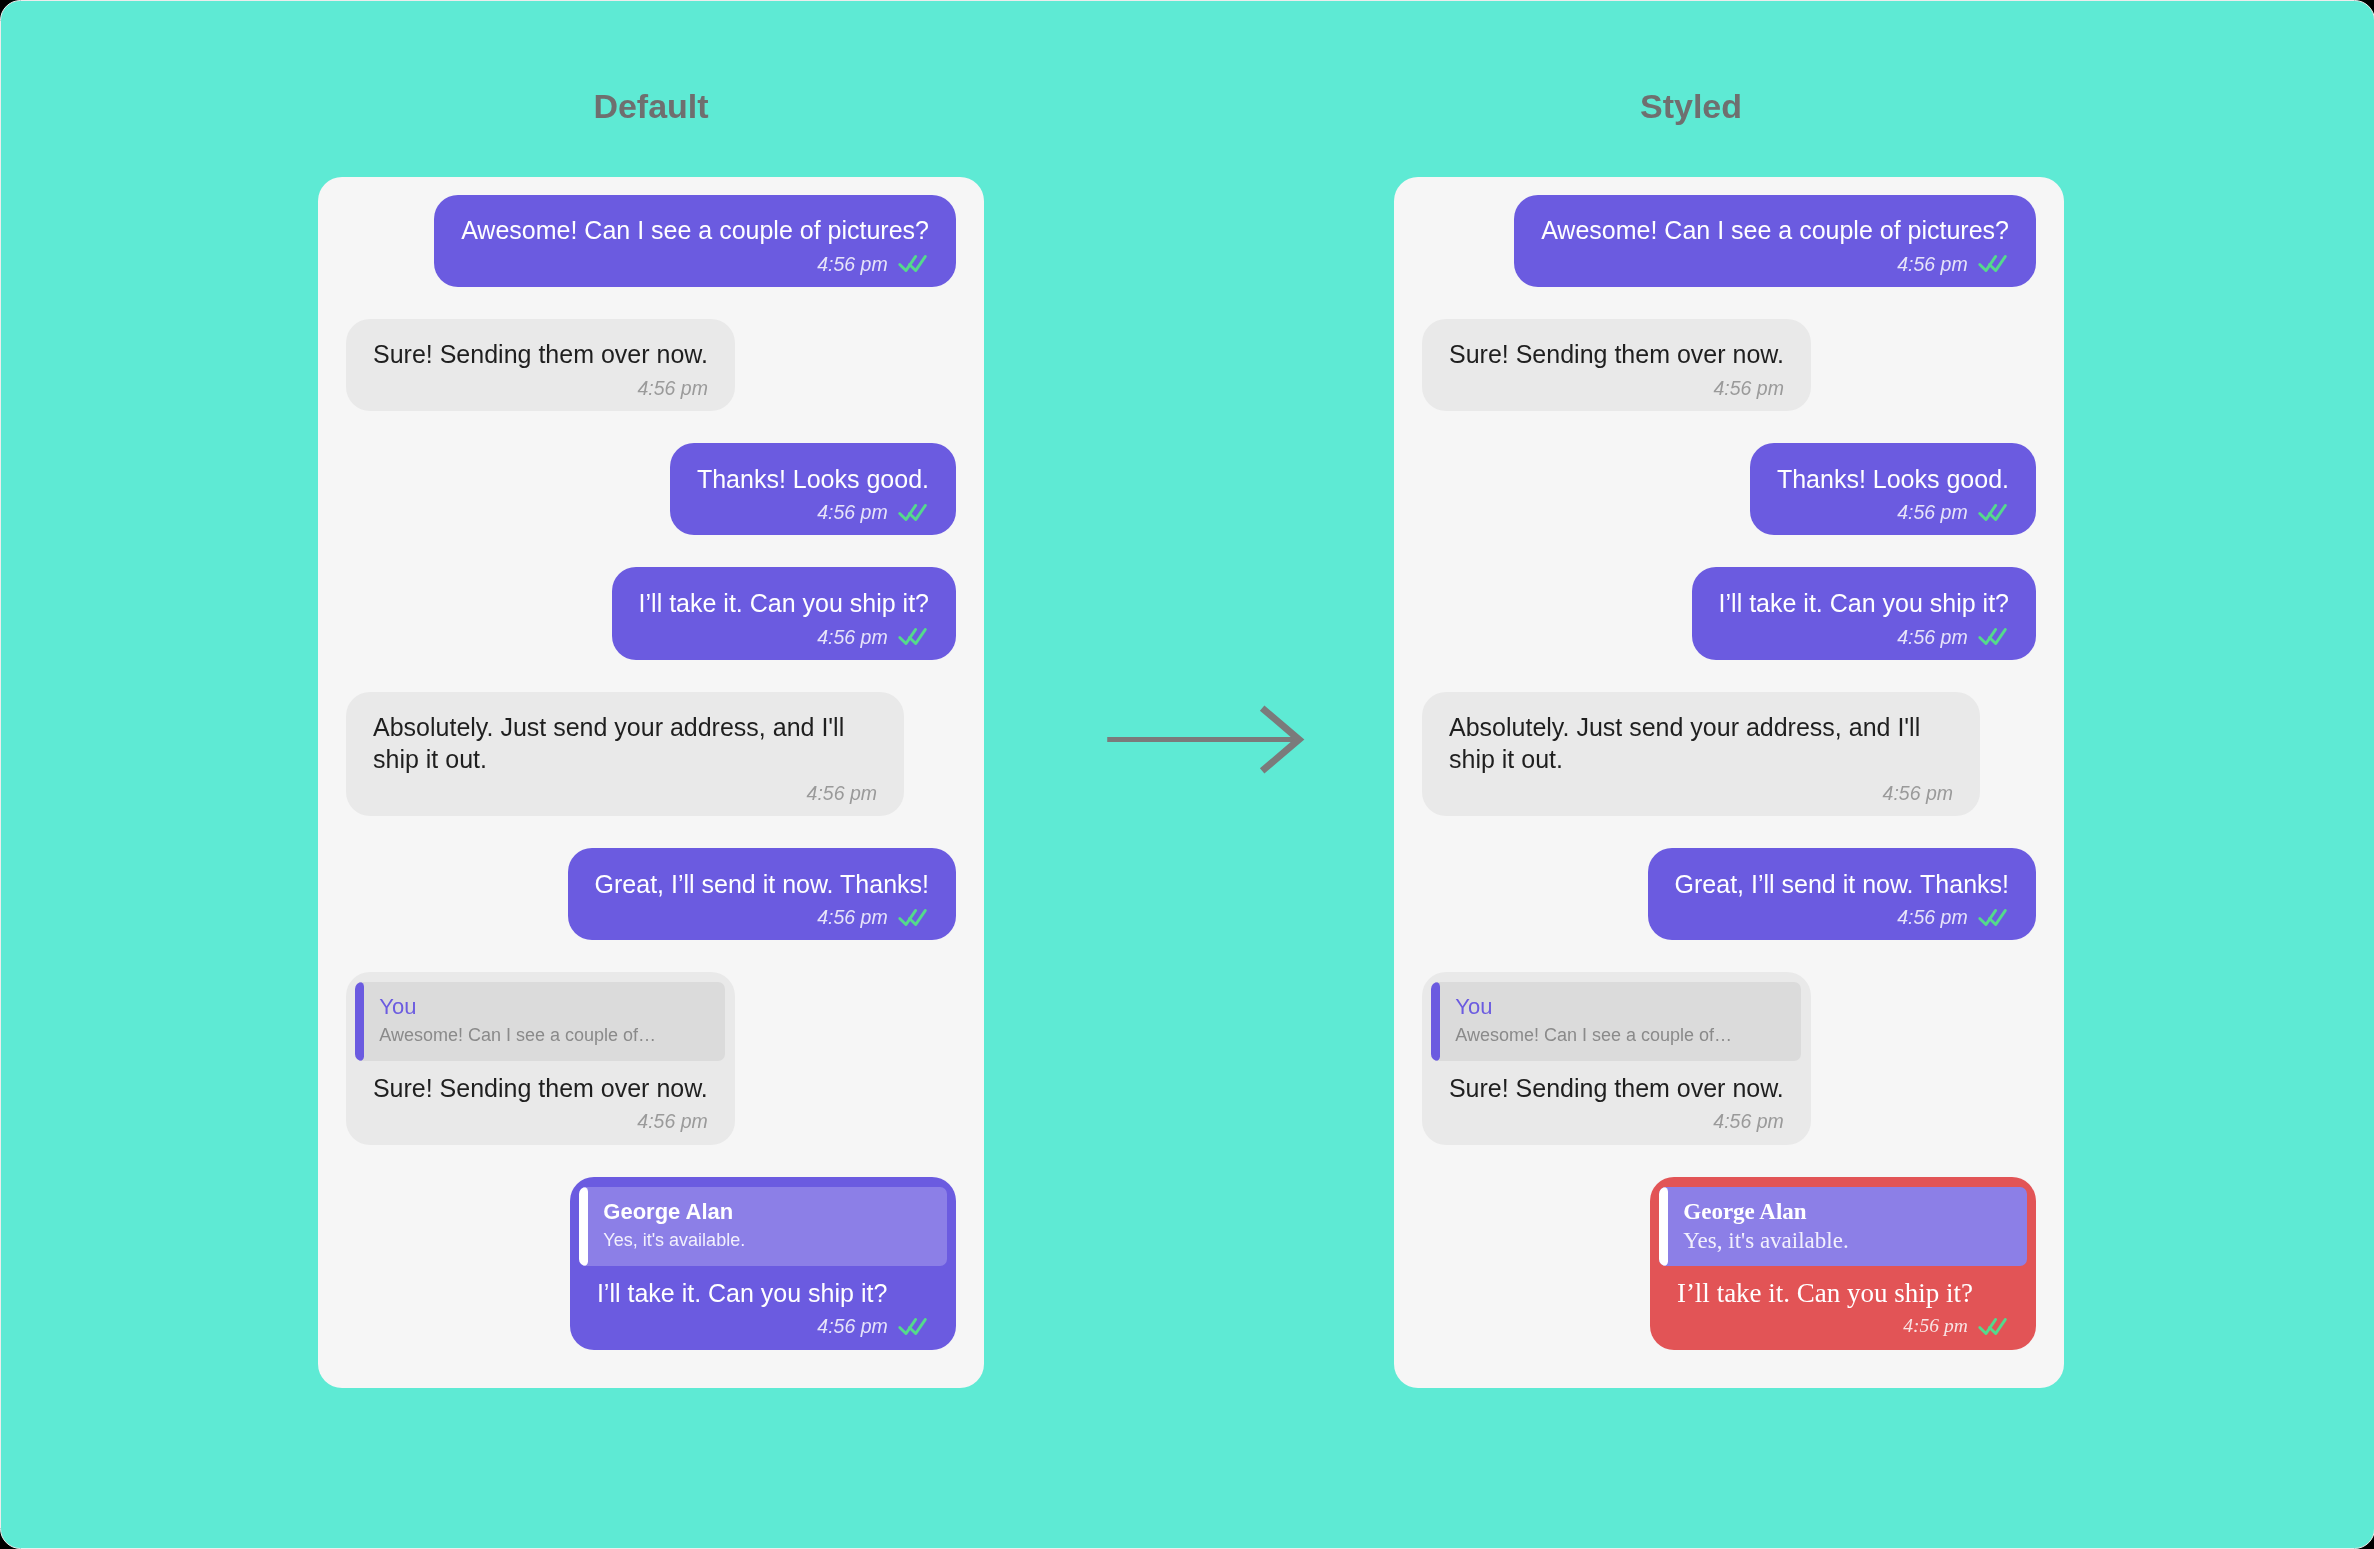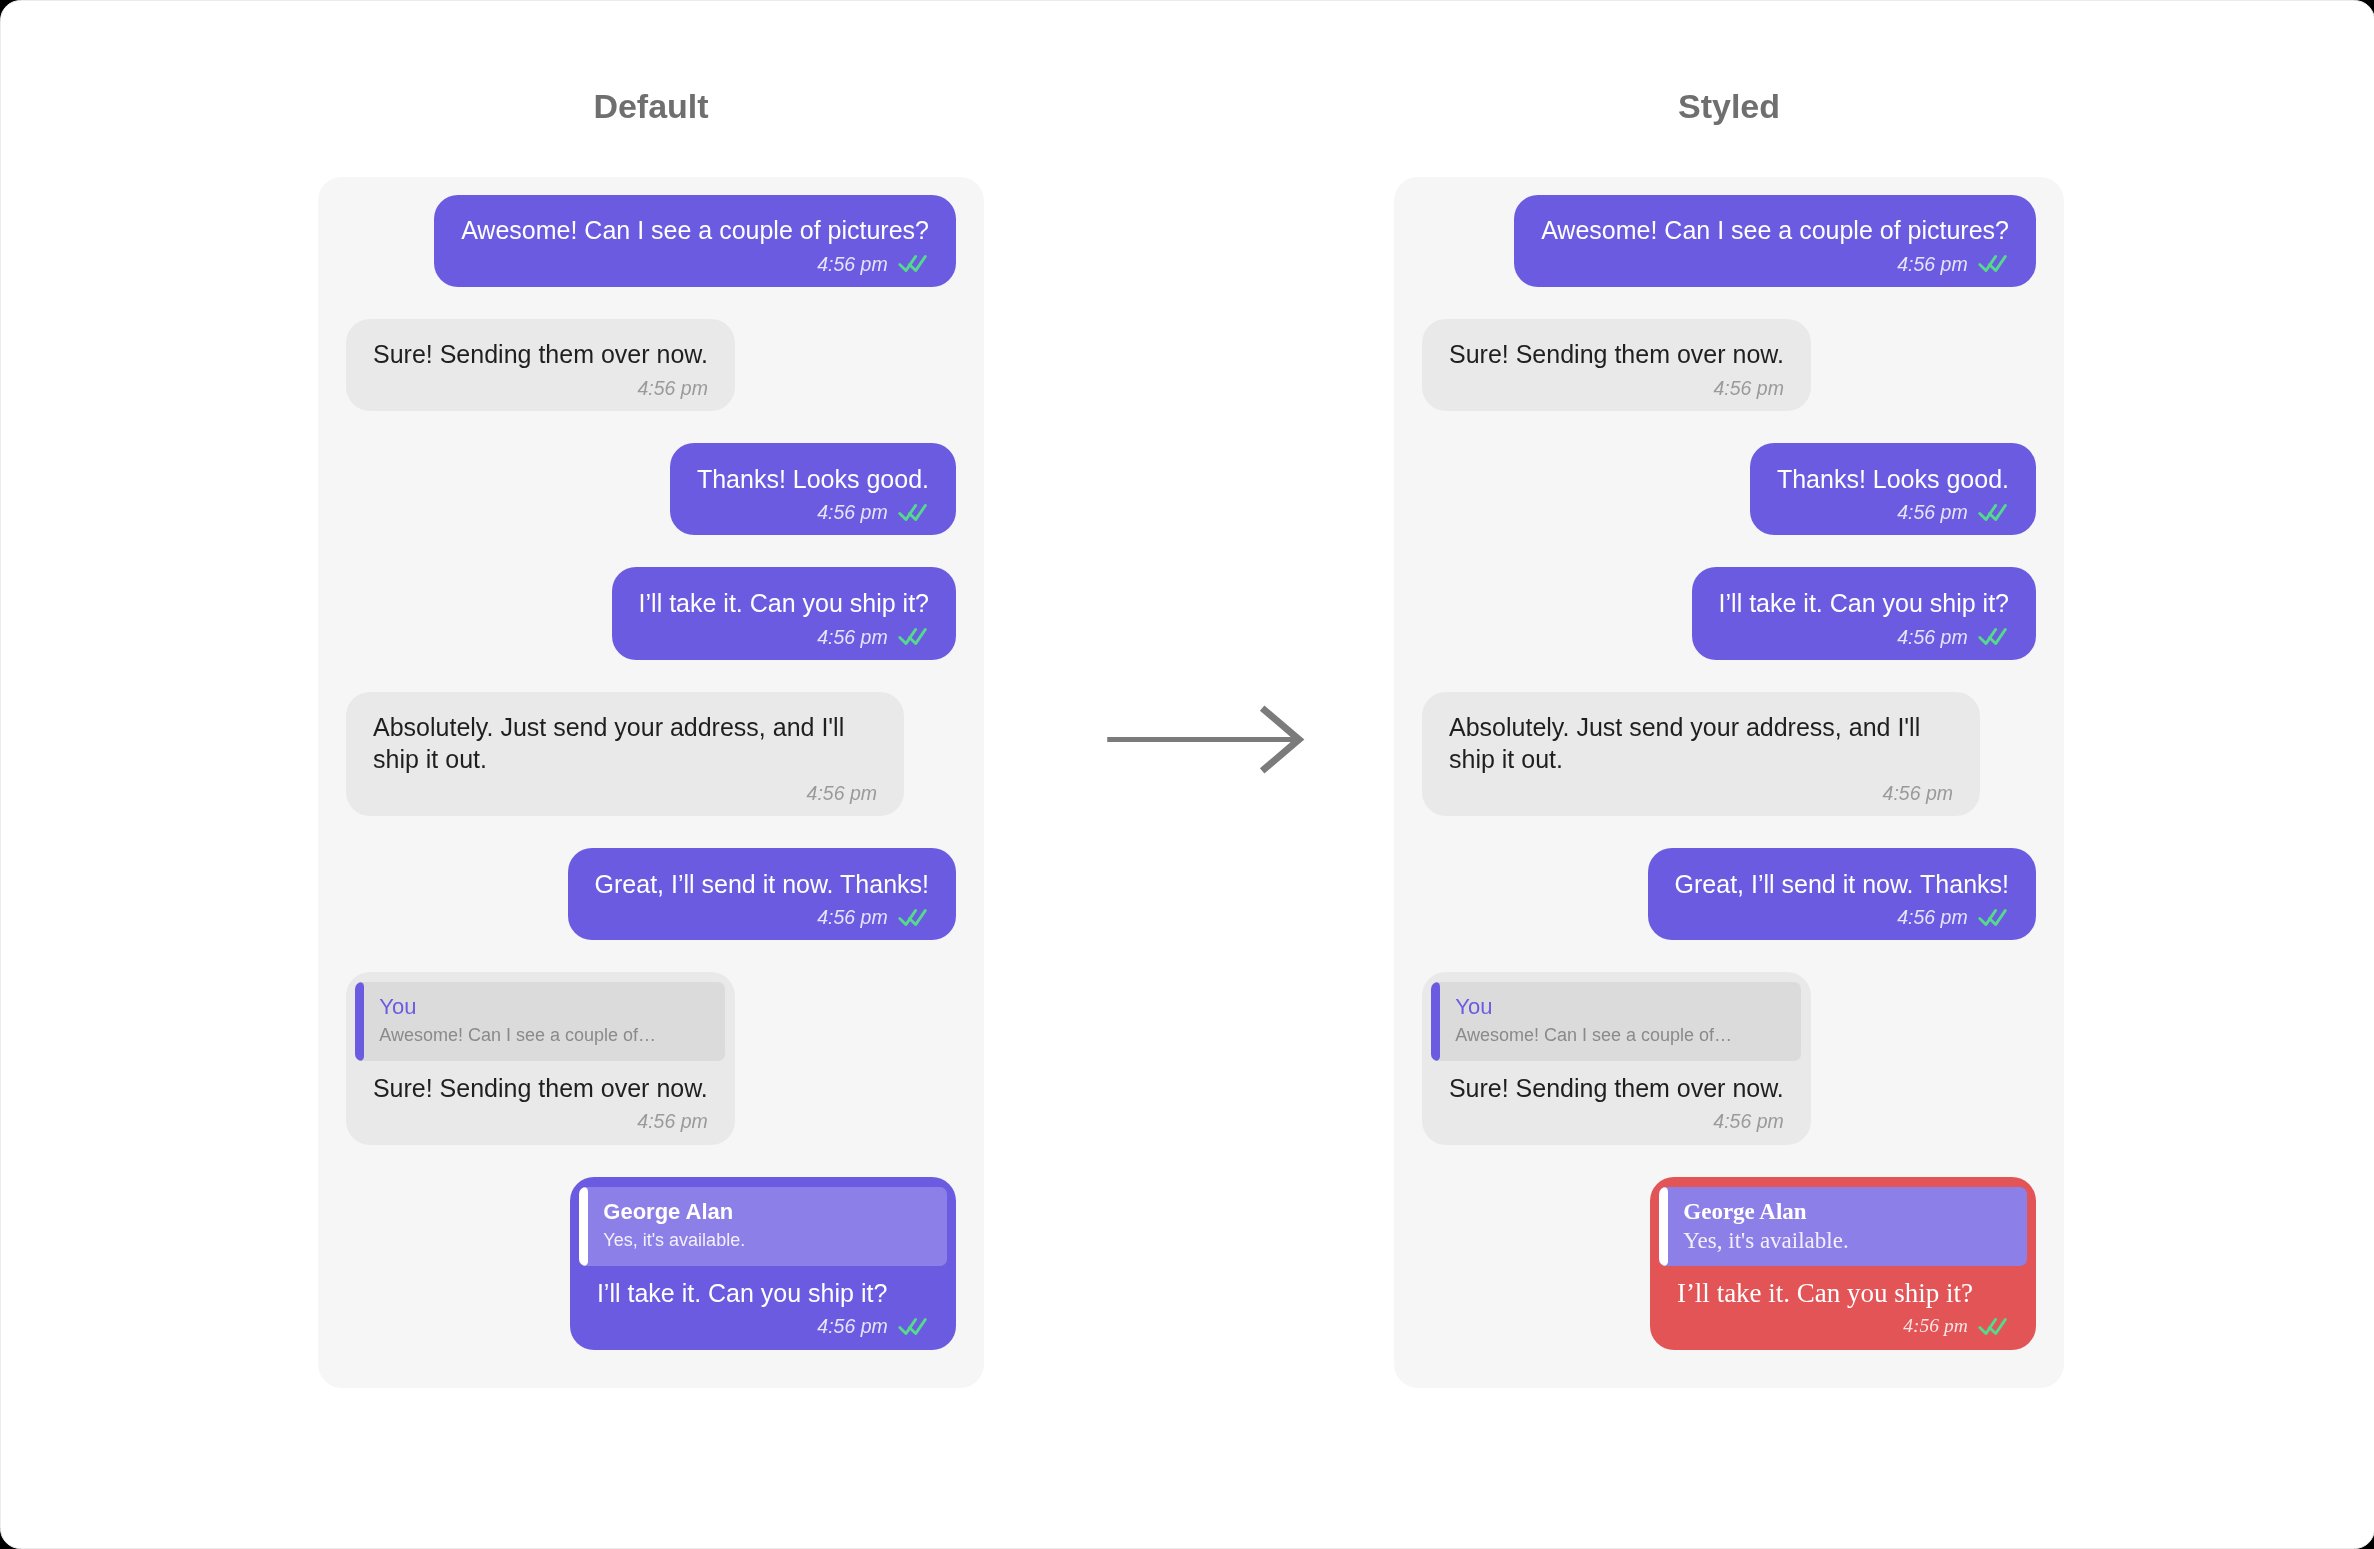--- a/index.html
+++ b/index.html
@@ -1,37 +1,37 @@
 <!DOCTYPE html>
 <html style="font-size:15px"><head>
 <meta charset="utf-8">
 <style>
   html, body { margin: 0; padding: 0; background: #000; }
   .frame {
     position: relative;
     width: 2375px;
     height: 1549px;
     box-sizing: border-box;
-    background: #ffffff;
+    background: #5eead4;
     border: 1.9px solid #ECECEC;
     border-radius: 20.4px;
     overflow: hidden;
     font-family: "Liberation Sans", sans-serif;
   }
   .col-title {
     position: absolute;
     top: 83px;
     text-align: center;
     font-size: 34px;
     line-height: 45px;
     font-weight: 700;
     color: #6F6F6F;
   }
   .col-title.t-default { left: 317px; width: 666px; }
-  .col-title.t-styled  { left: 1393px; width: 670px; }
+  .col-title.t-styled  { left: 1355px; width: 670px; }
 
   .panel {
     position: absolute;
     top: 176px;
     height: 1211px;
     box-sizing: border-box;
     background: #F6F6F6;
     border-radius: 24px;
     padding: 17.6px 28px 20.4px 28px;
     display: flex;

